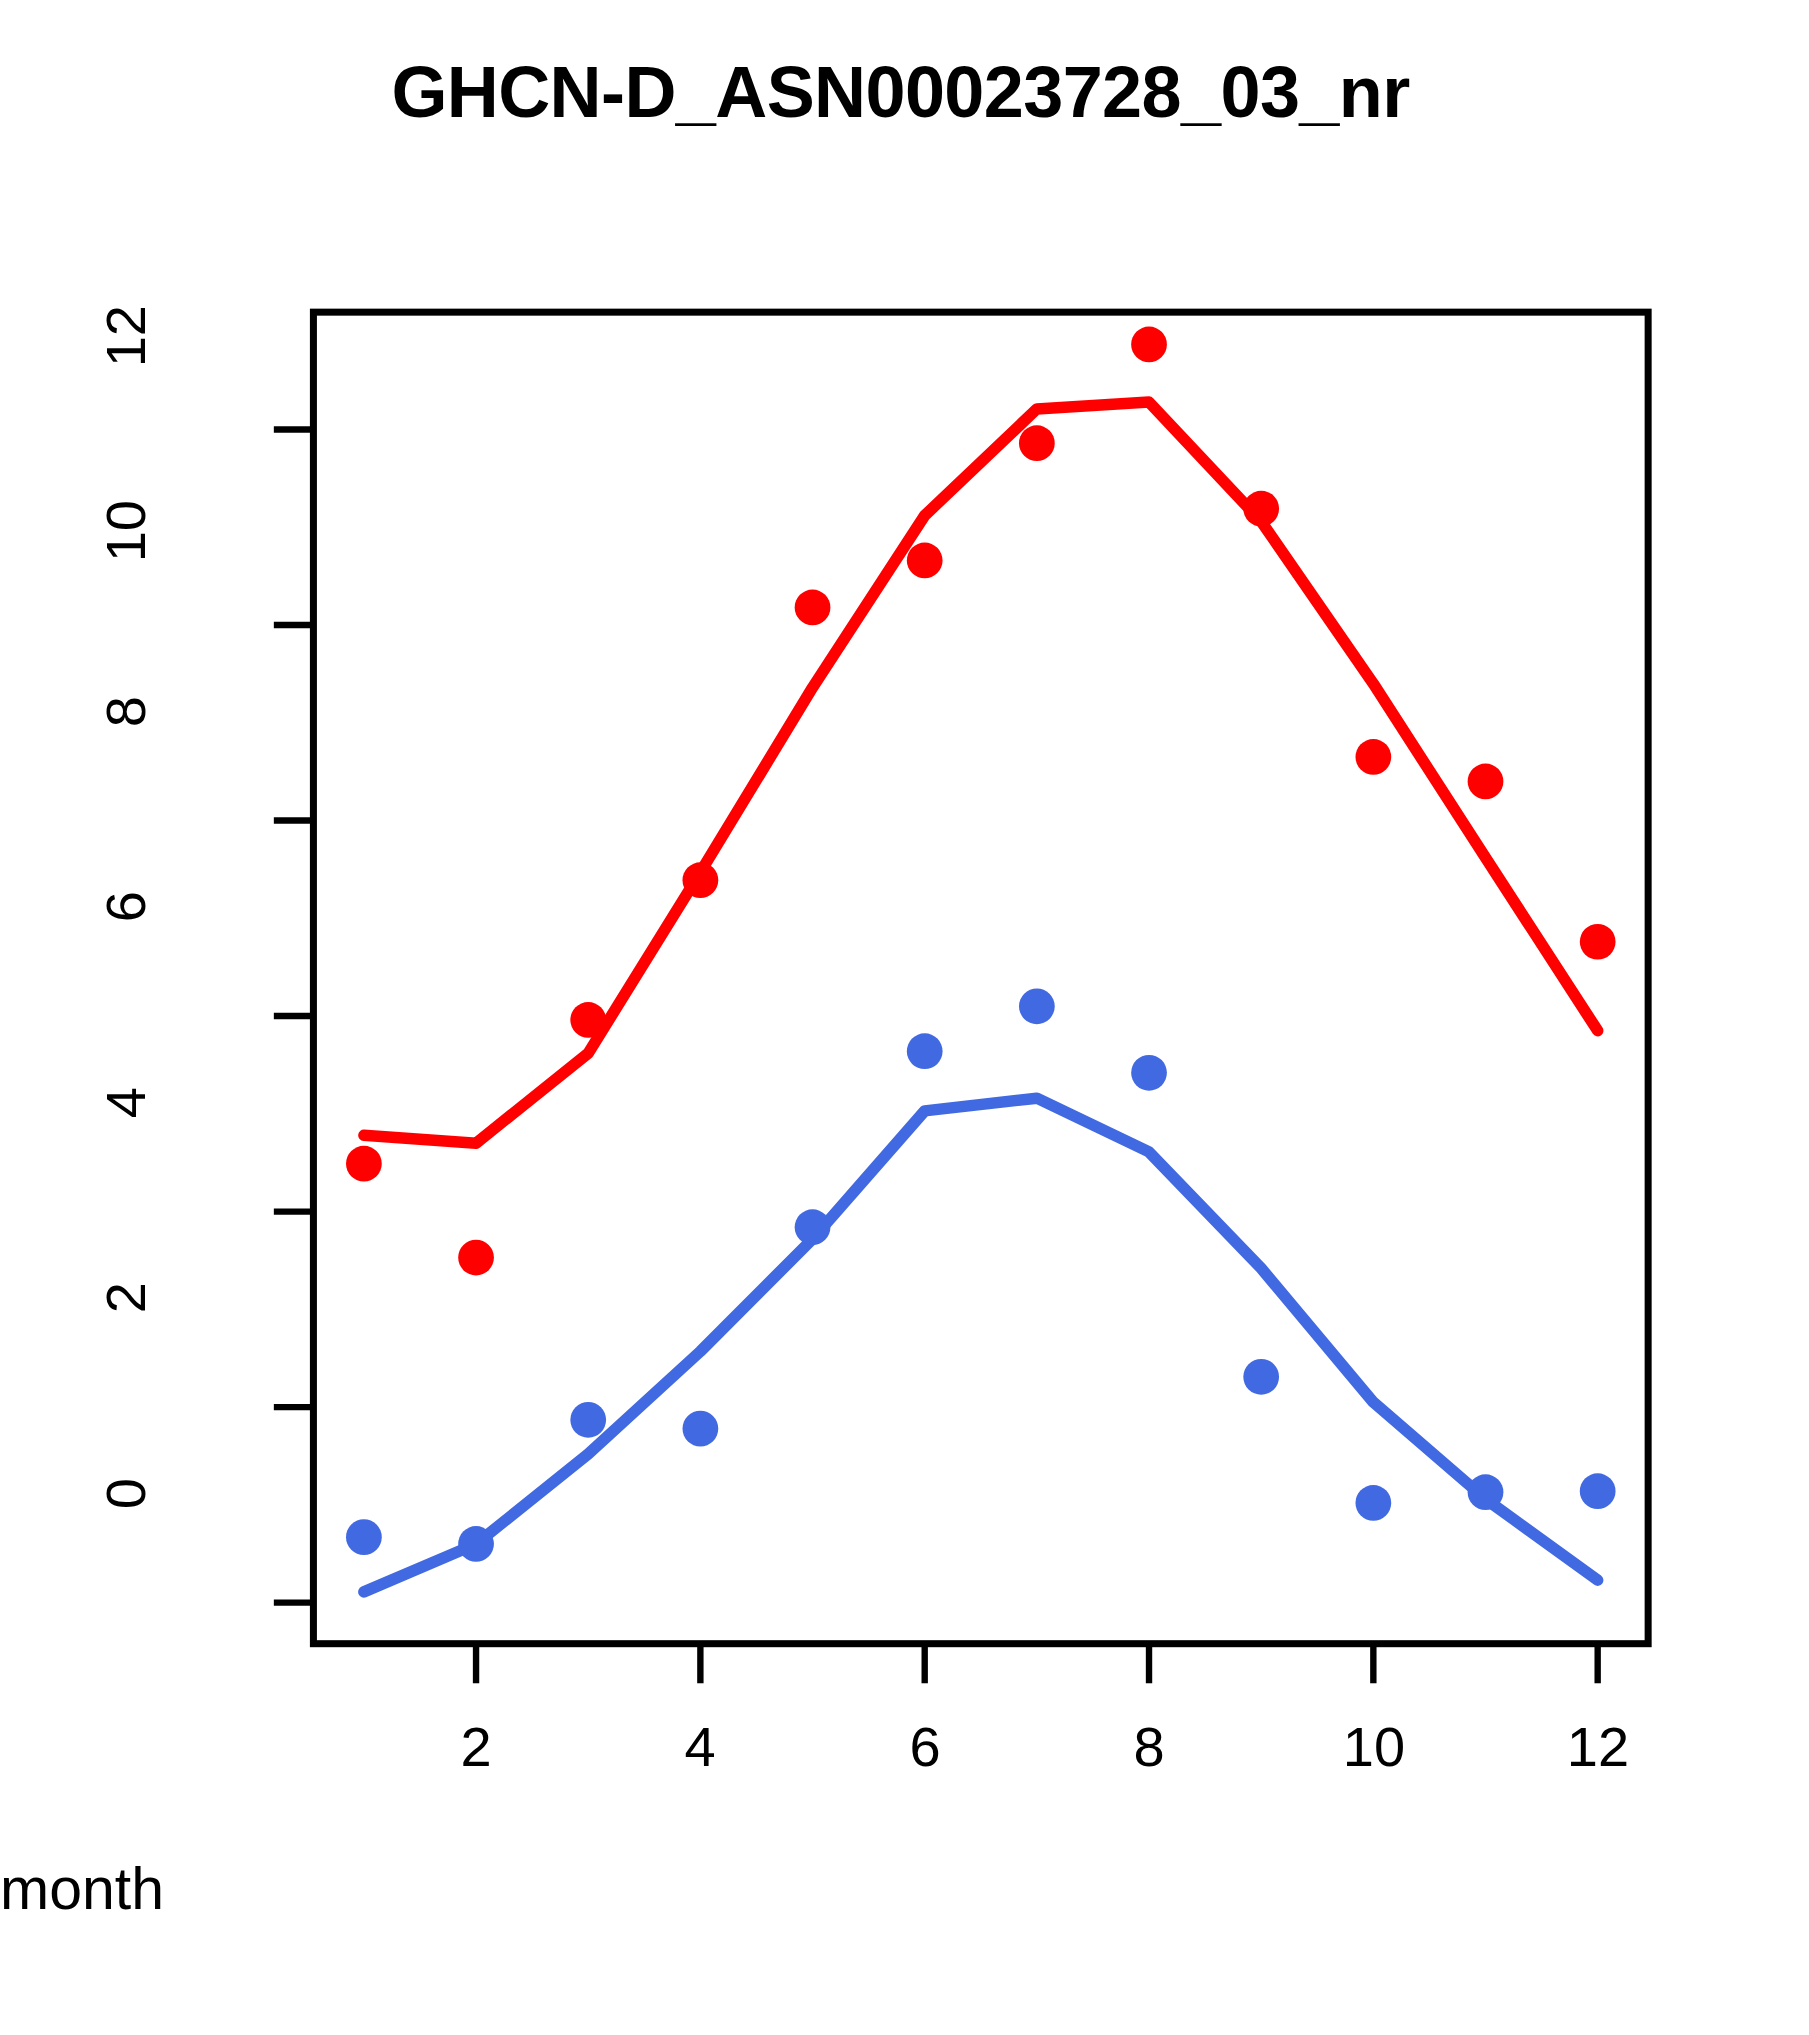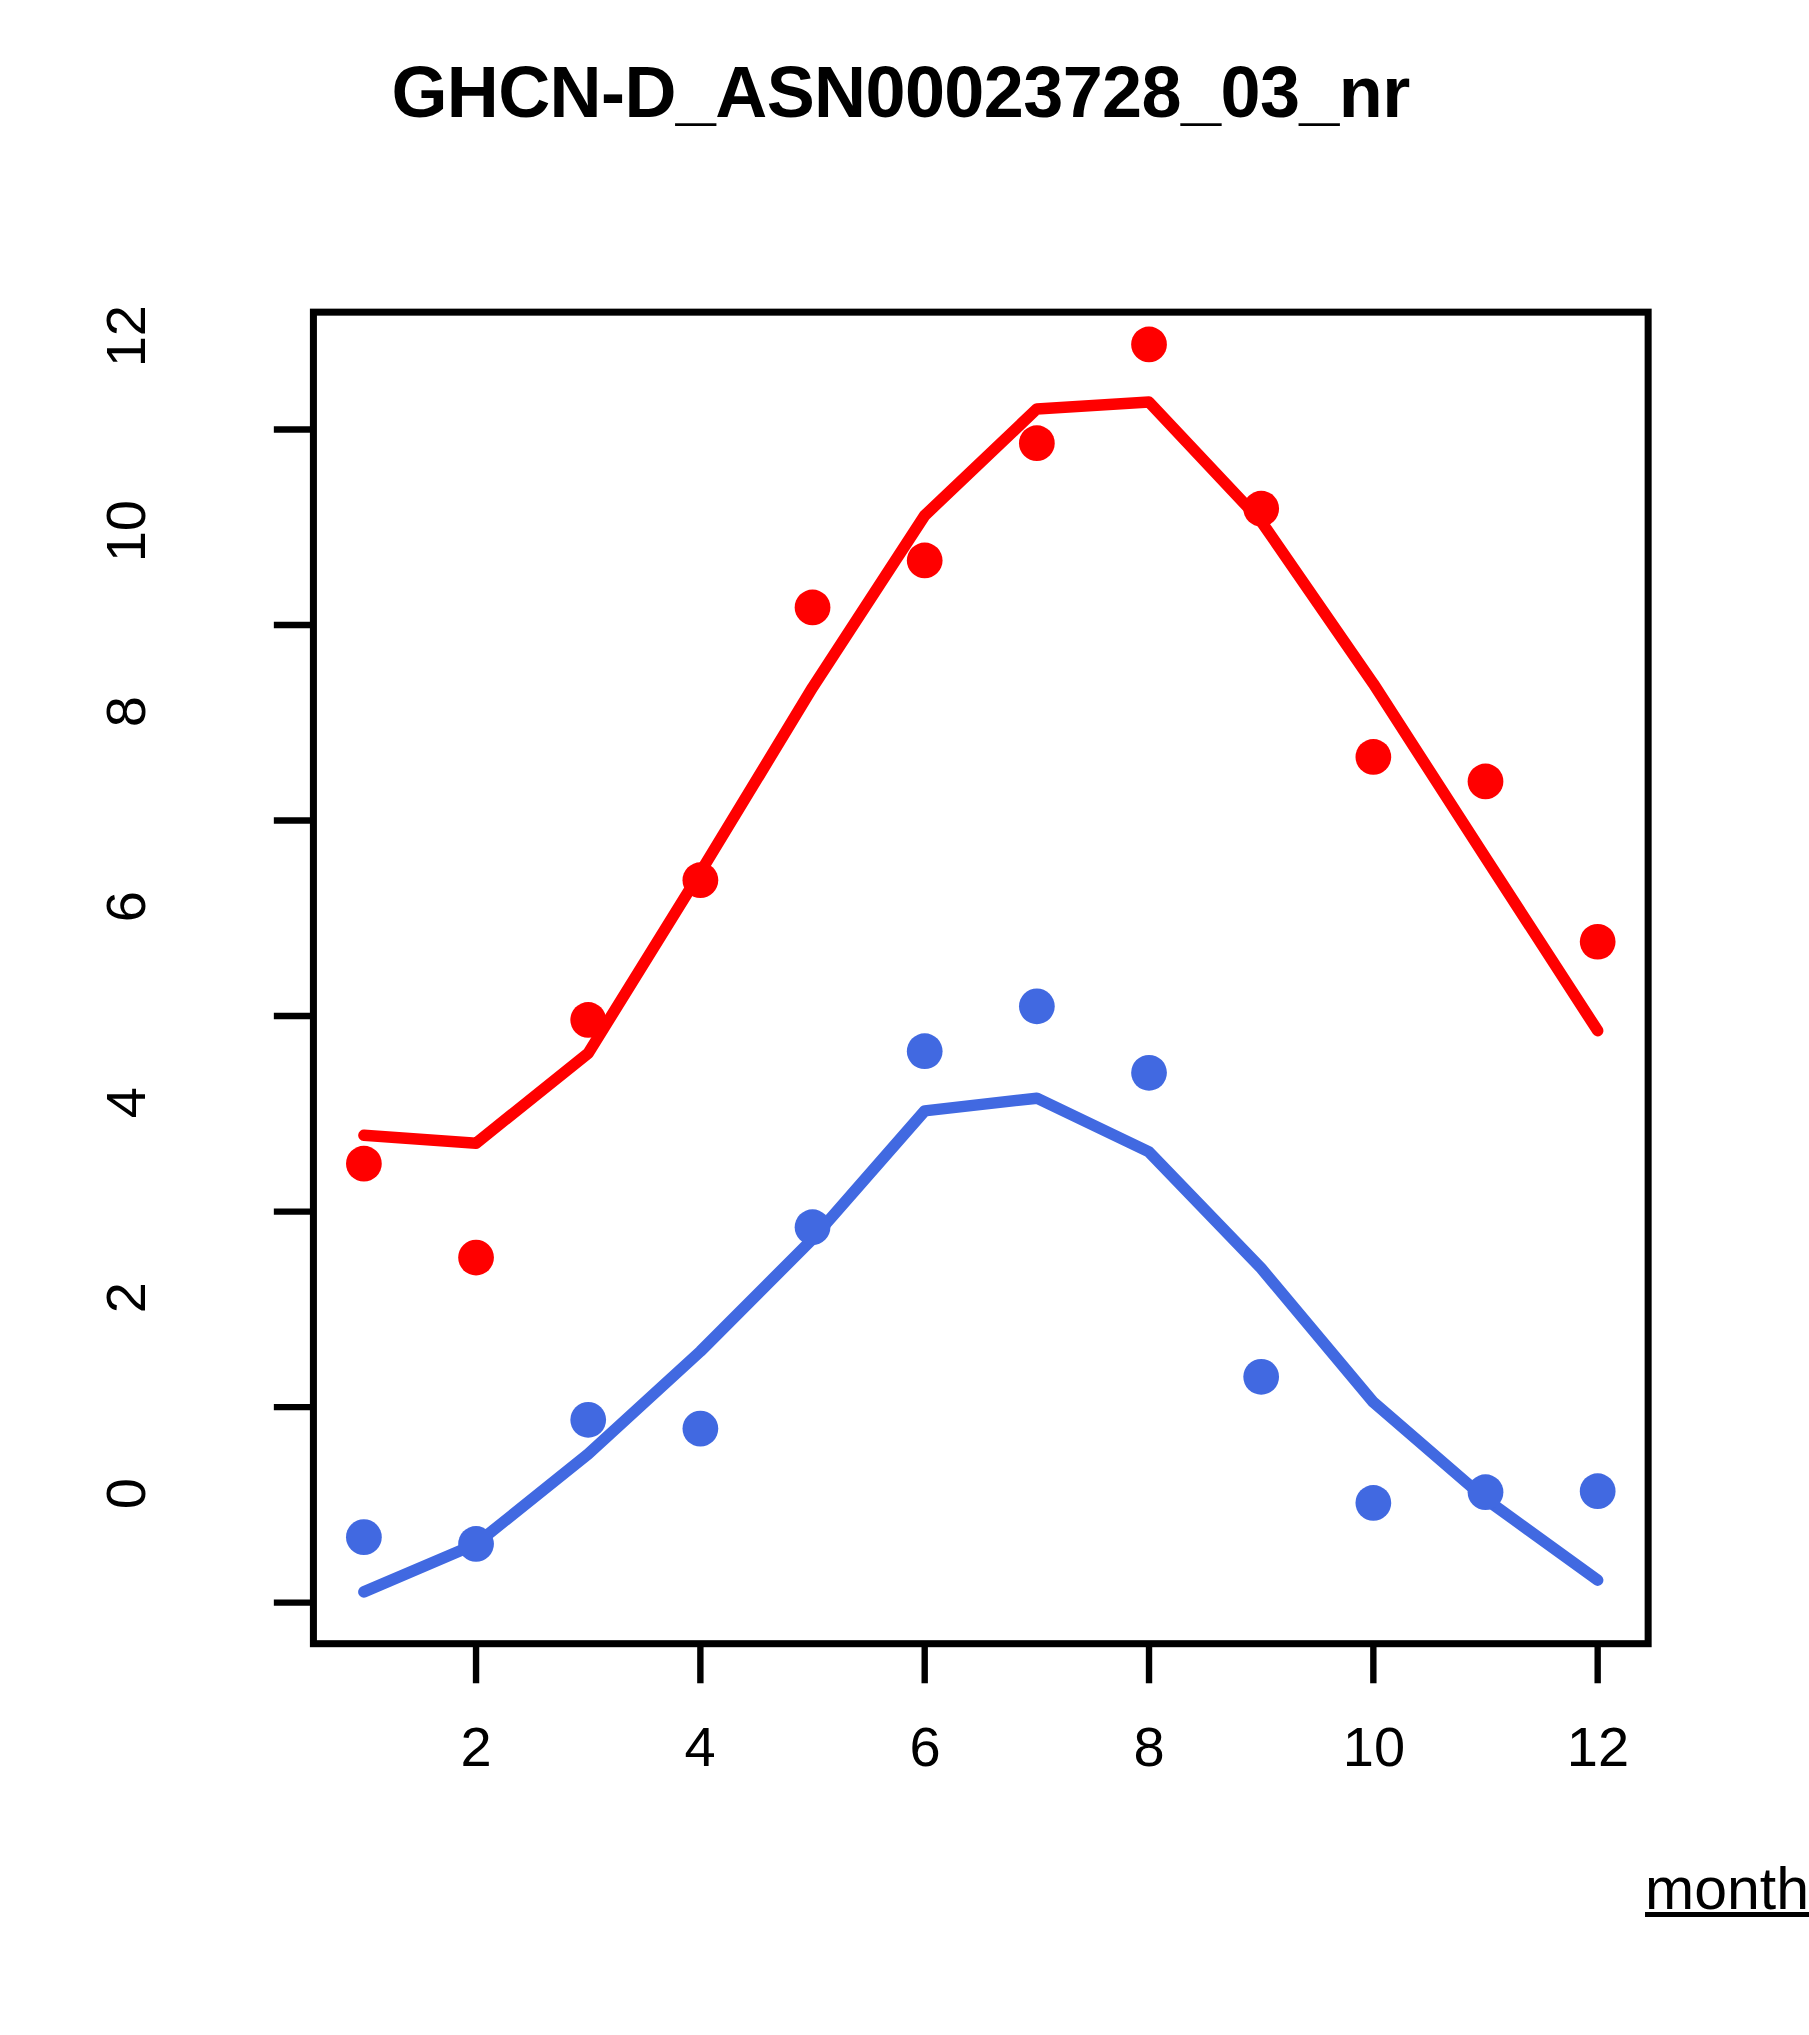--- a/index.html
+++ b/index.html
@@ -9,23 +9,22 @@
   #chart-title{
     position:absolute; left:0; top:51px; width:1801px;
     text-align:center; font-weight:bold; font-size:72px;
     color:#000; letter-spacing:-0.6px; font-family:"Liberation Sans",sans-serif;
   }
 
   #plot-svg{position:absolute; left:0; top:0;}
 
   #xlabel{
     position:absolute; left:0; top:1855px; width:1809px;
-    text-align:right; font-size:59px; color:#000;
+    text-align:left; font-size:59px; color:#000;
     font-family:"Liberation Sans",sans-serif;
-    text-decoration:underline;
   }
 
   .tick-label-x{
     position:absolute; font-size:56px; color:#000; text-align:center;
     transform:translateX(-50%); font-family:"Liberation Sans",sans-serif;
   }
   .tick-label-y{
     position:absolute; font-size:56px; color:#000;
     transform:translateY(-50%) rotate(-90deg);
     transform-origin:center center; white-space:nowrap;

